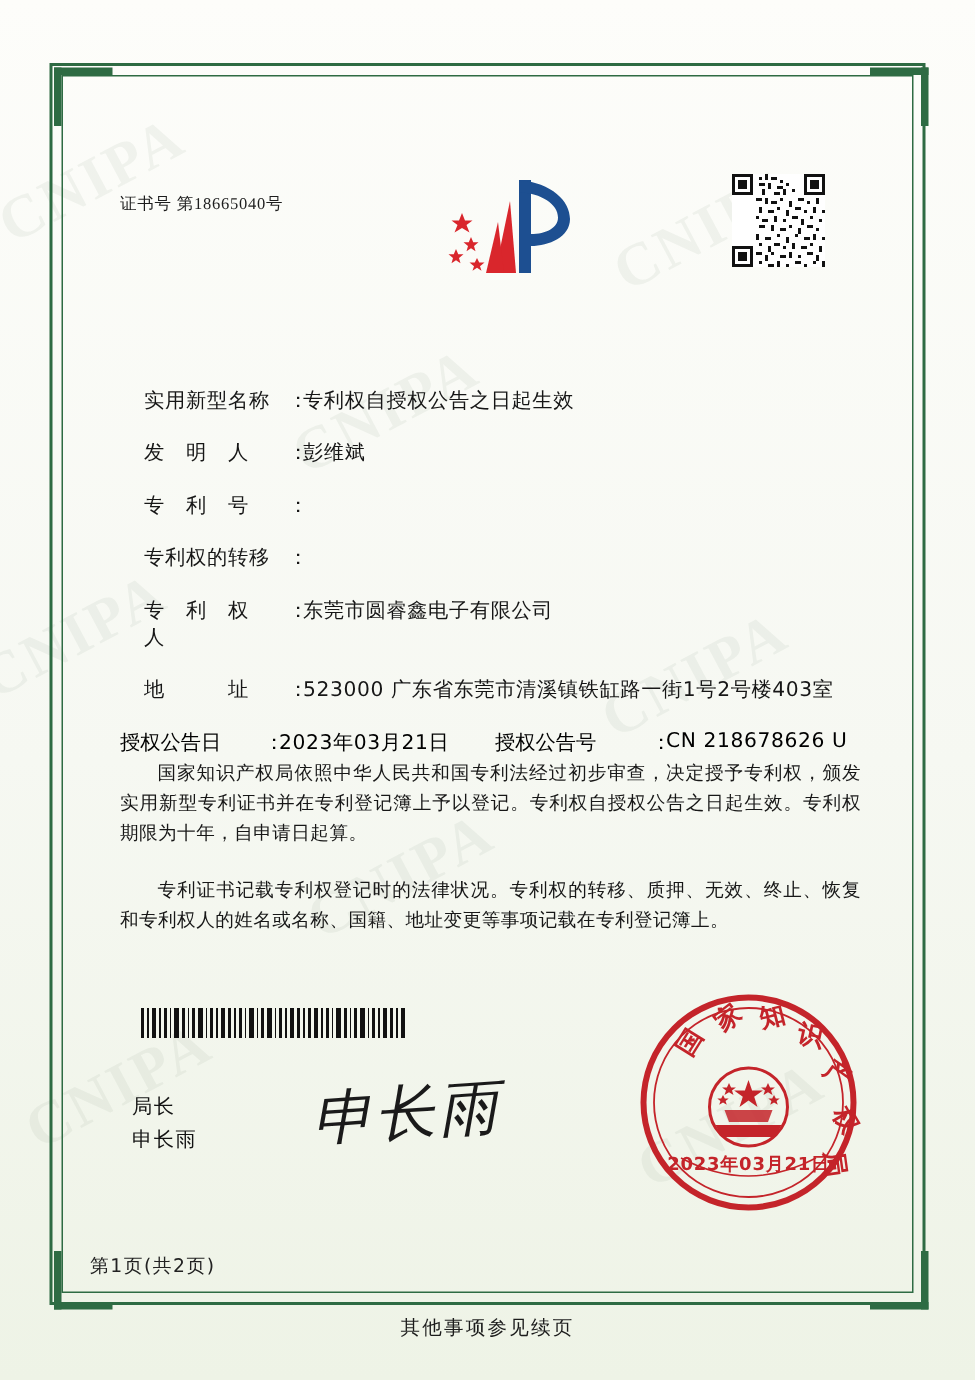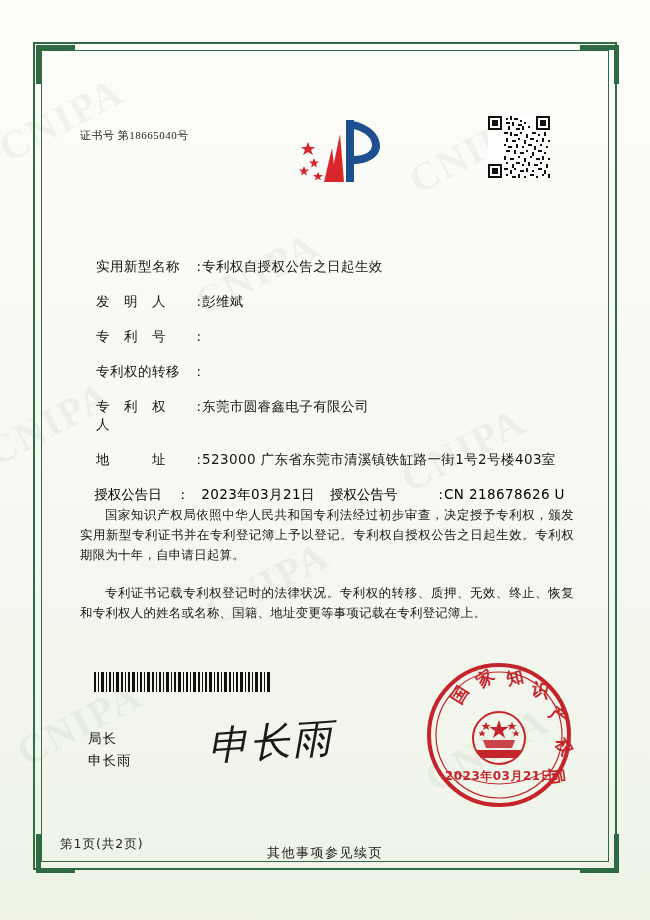--- a/index.html
+++ b/index.html
@@ -85,21 +85,21 @@
   }
   .lbl{
     width:96px;flex:0 0 96px;
     letter-spacing:0.5px;
     color:#161616;
   }
   .colon{width:10px;flex:0 0 10px;}
   .val{flex:1 1 auto;letter-spacing:0.4px;}
 
   .row-two{display:flex;align-items:flex-start;margin-bottom:12px;font-size:13.5px;}
-  .half-left{display:flex;width:250px;text-align:center;}
+  .half-left{display:flex;width:250px;}
   .half-right{display:flex;flex:1;}
   .lbl2{width:96px;flex:0 0 96px;}
   .lbl3{width:104px;flex:0 0 104px;}
 
   .para{
     position:absolute;left:20px;width:494px;
     font-family:"Liberation Serif","DejaVu Serif",serif;
     font-size:12.4px;line-height:20px;color:#171717;
     text-align:justify;
     letter-spacing:0.3px;
@@ -132,21 +132,21 @@
   .seal-date{
     position:absolute;left:364px;top:706px;width:150px;text-align:center;
     font-size:12px;color:#c4242a;font-weight:700;letter-spacing:0.5px;
   }
 
   .page-num{
     position:absolute;left:0;top:774px;width:530px;text-align:left;
     font-size:12.5px;color:#222;letter-spacing:1px;
   }
   .footer-note{
-    position:absolute;left:0;top:844px;width:650px;text-align:center;
+    position:absolute;left:0;top:876px;width:650px;text-align:center;
     font-size:13px;color:#1b1b1b;letter-spacing:1.5px;
   }
 </style>
 </head>
 <body>
 
 <div class="page">
 
   <div class="wm wm1">CNIPA</div>
   <div class="wm wm2">CNIPA</div>

